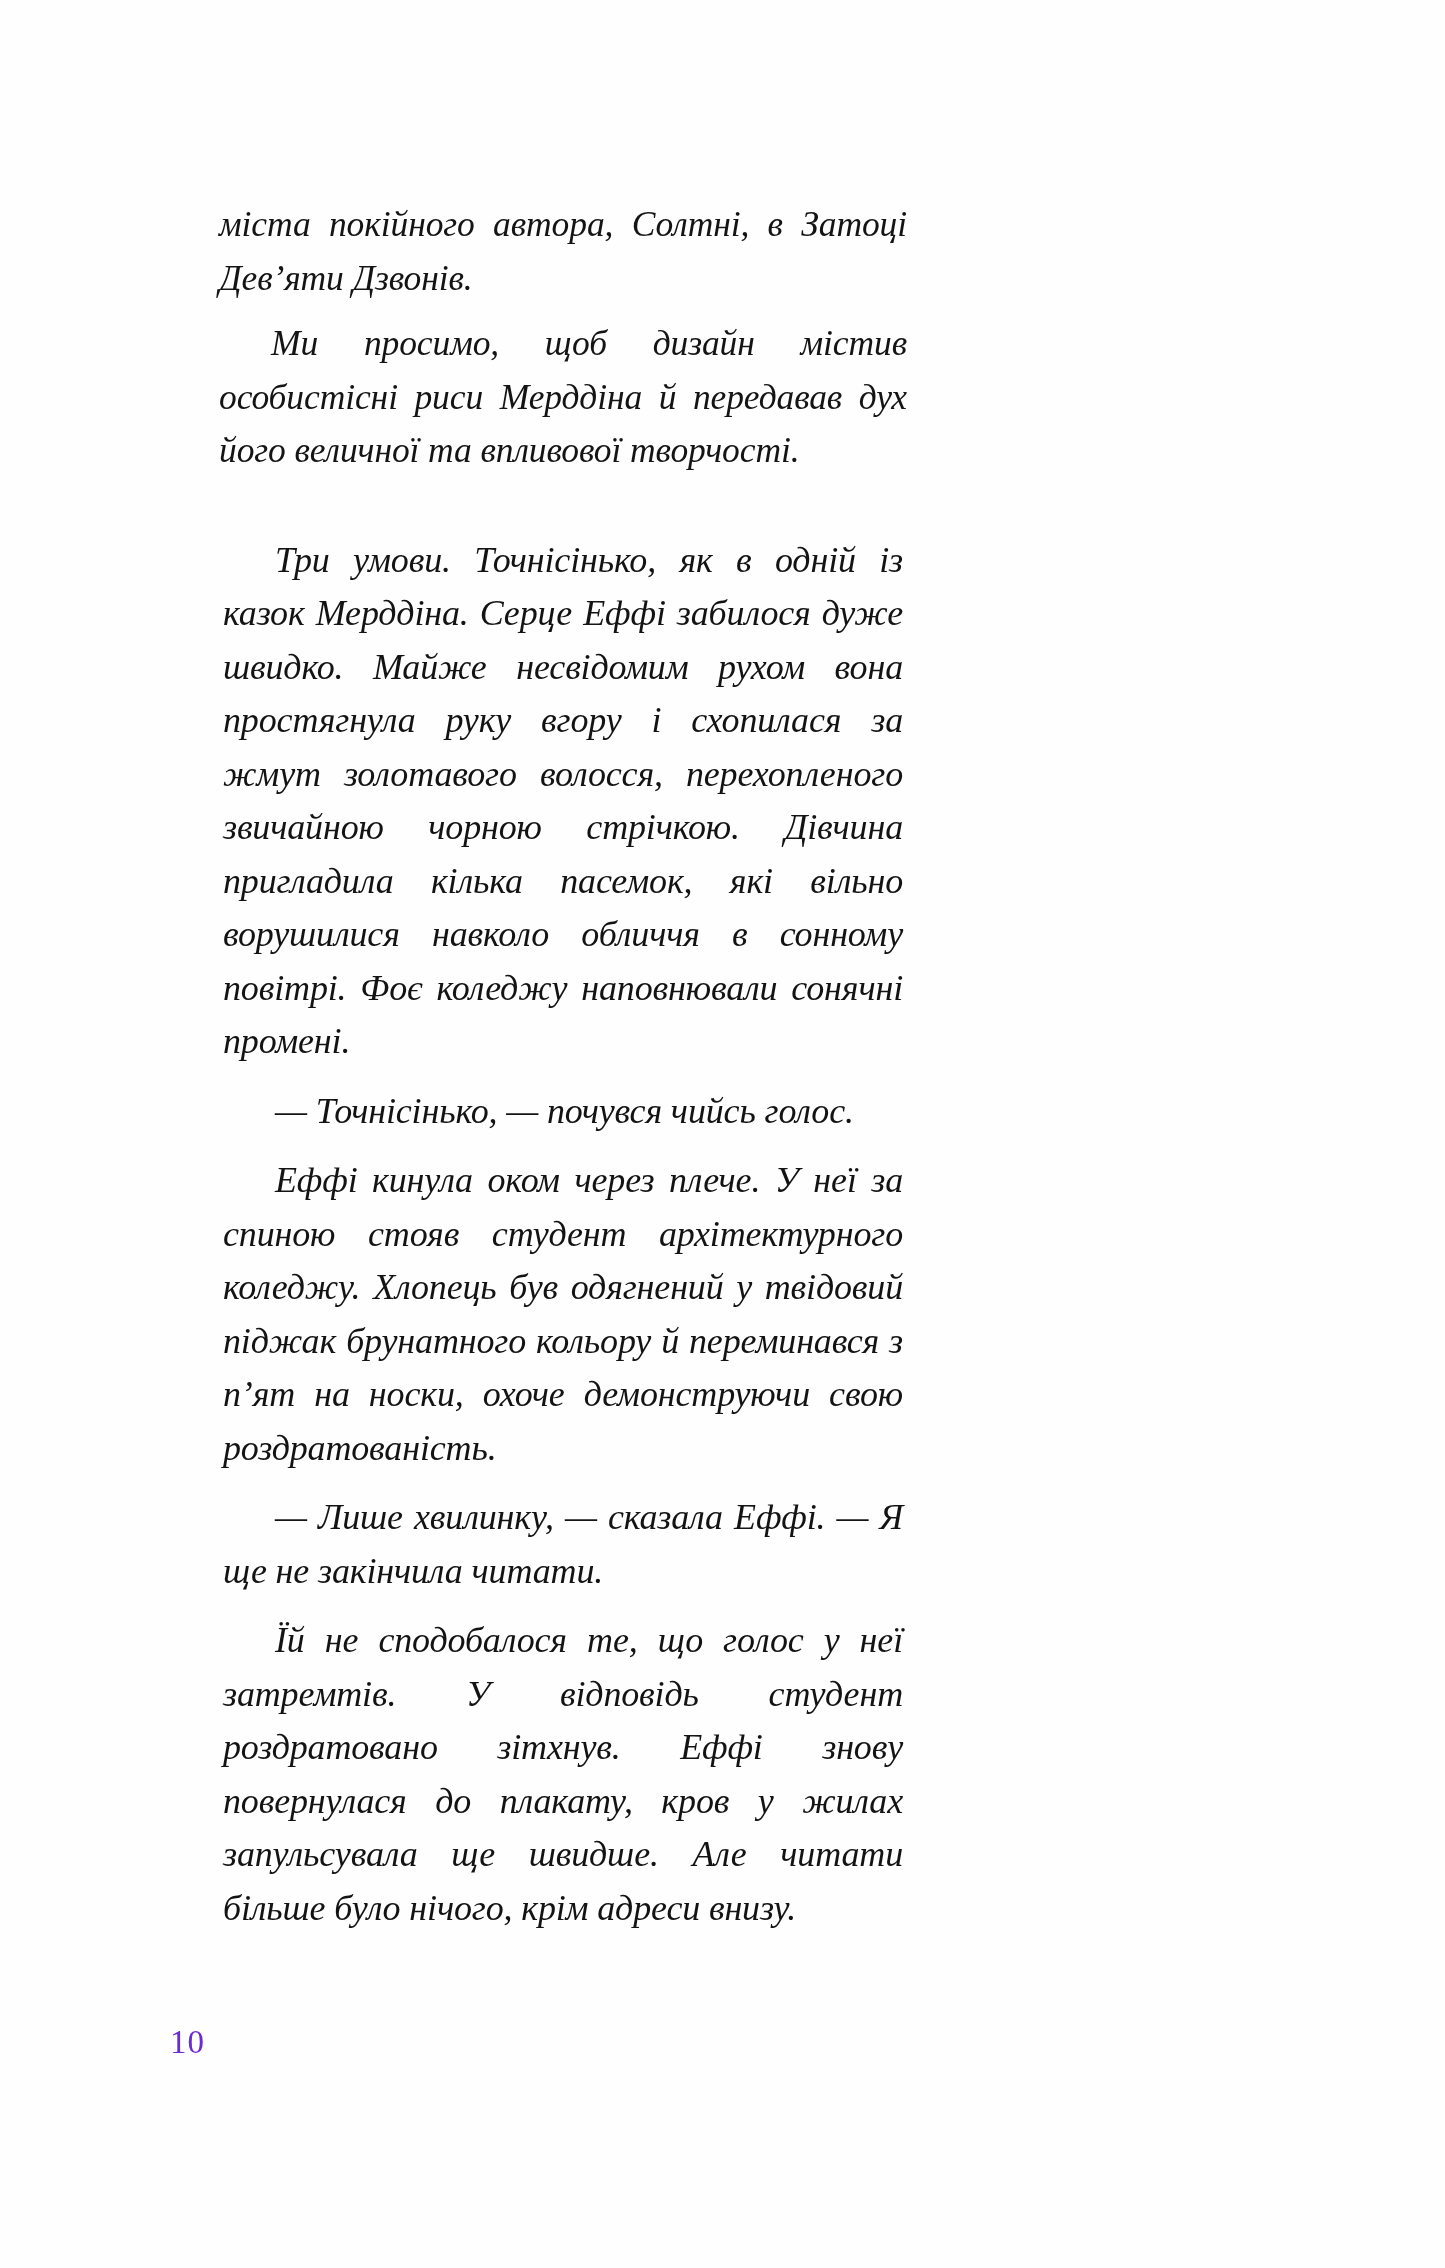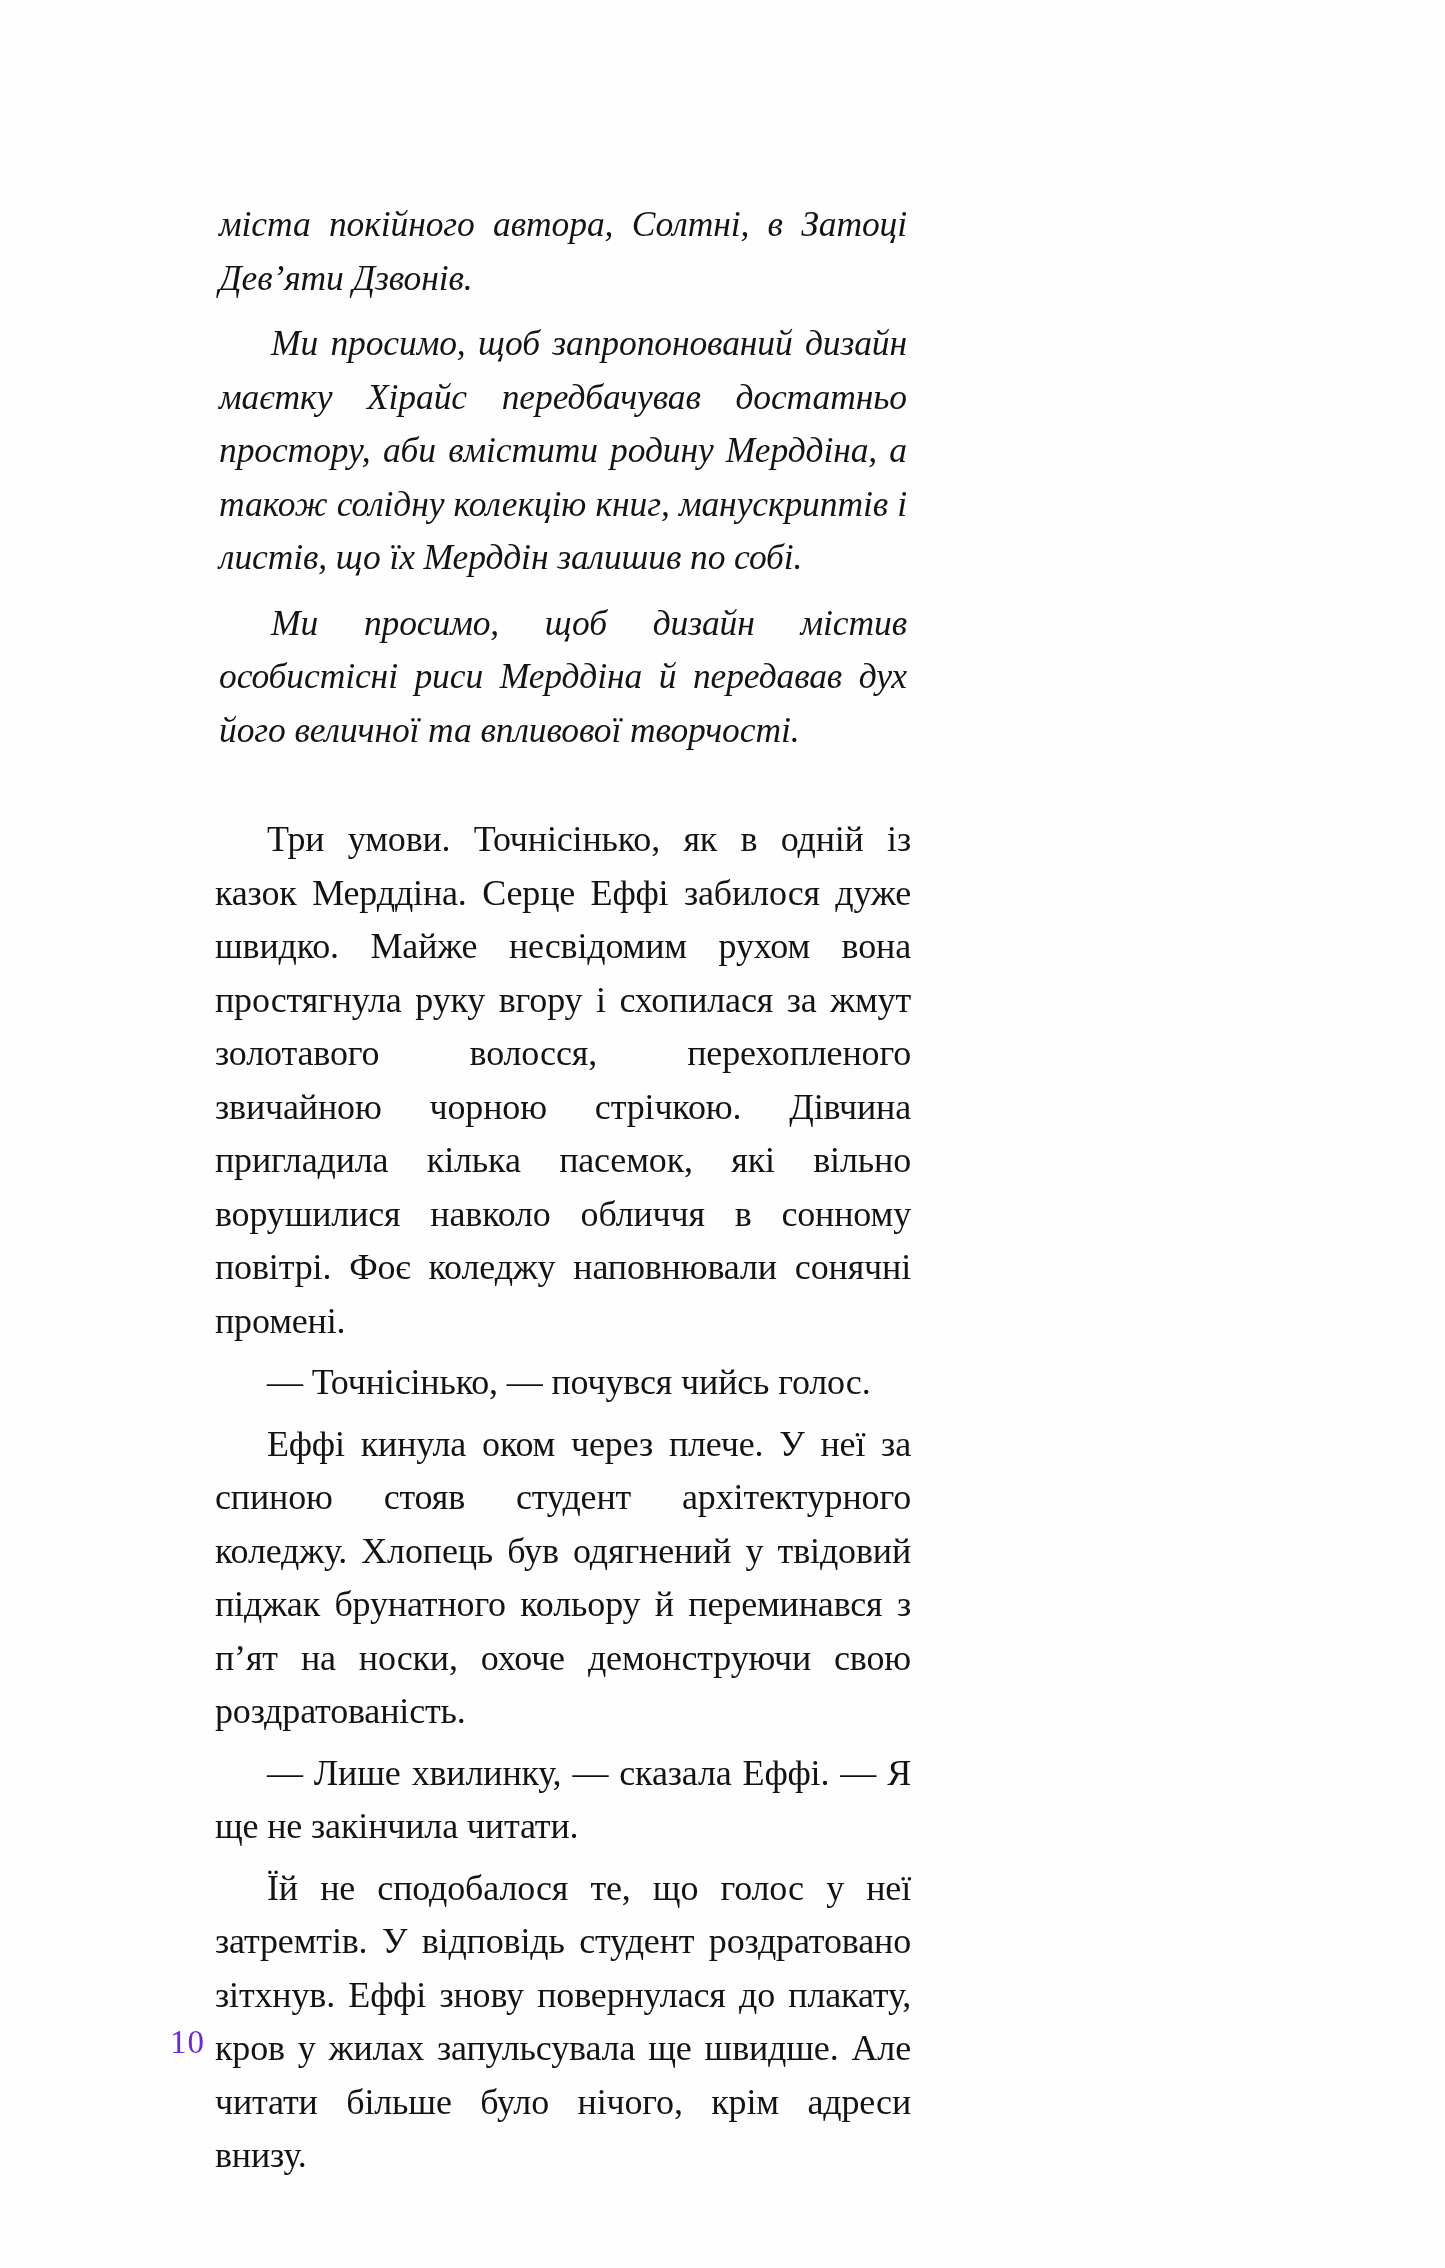--- a/index.html
+++ b/index.html
@@ -50,22 +50,23 @@
   
   .body-text {
     margin-top: 56px;
     font-size: 36px;
     line-height: 53.5px;
     text-align: justify;
     color: #131313;
     letter-spacing: -0.15px;
   }
   .body-text p {
-    margin: 8px;
+    margin: 16px;
     text-indent: 0;
+    font-style: italic;
   }
   .body-text p.indented {
     text-indent: 52px;
   }
 
   
   .folio {
     position: absolute;
     left: 170px;
     top: 2022px;
@@ -77,21 +78,20 @@
 </style>
 </head>
 <body>
 
 <div class="page">
 
   <div class="text-block">
 
     <div class="notice">
       <p>міста покійного автора, Солтні, в Затоці Дев’яти Дзвонів.</p>
-      <p class="indented">Ми просимо, щоб запропонований дизайн маєтку Хірайс передбачував достатньо простору, аби вмістити родину Мерддіна, а також солідну колекцію книг, манускриптів і листів, що їх Мерддін залишив по собі.</p>
       <p class="indented">Ми просимо, щоб дизайн містив особистісні риси Мерддіна й передавав дух його величної та впливової творчості.</p>
     </div>
 
     <div class="body-text">
       <p class="indented">Три умови. Точнісінько, як в одній із казок Мерддіна. Серце Еффі забилося дуже швидко. Майже несвідомим рухом вона простягнула руку вгору і схопилася за жмут золотавого волосся, перехопленого звичайною чорною стрічкою. Дівчина пригладила кілька пасемок, які вільно ворушилися навколо обличчя в сонному повітрі. Фоє коледжу наповнювали сонячні промені.</p>
       <p class="indented">— Точнісінько, — почувся чийсь голос.</p>
       <p class="indented">Еффі кинула оком через плече. У неї за спиною стояв студент архітектурного коледжу. Хлопець був одягнений у твідовий піджак брунатного кольору й переминався з п’ят на носки, охоче демонструючи свою роздратованість.</p>
       <p class="indented">— Лише хвилинку, — сказала Еффі. — Я ще не закінчила читати.</p>
       <p class="indented">Їй не сподобалося те, що голос у неї затремтів. У відповідь студент роздратовано зітхнув. Еффі знову повернулася до плакату, кров у жилах запульсувала ще швидше. Але читати більше було нічого, крім адреси внизу.</p>
     </div>

